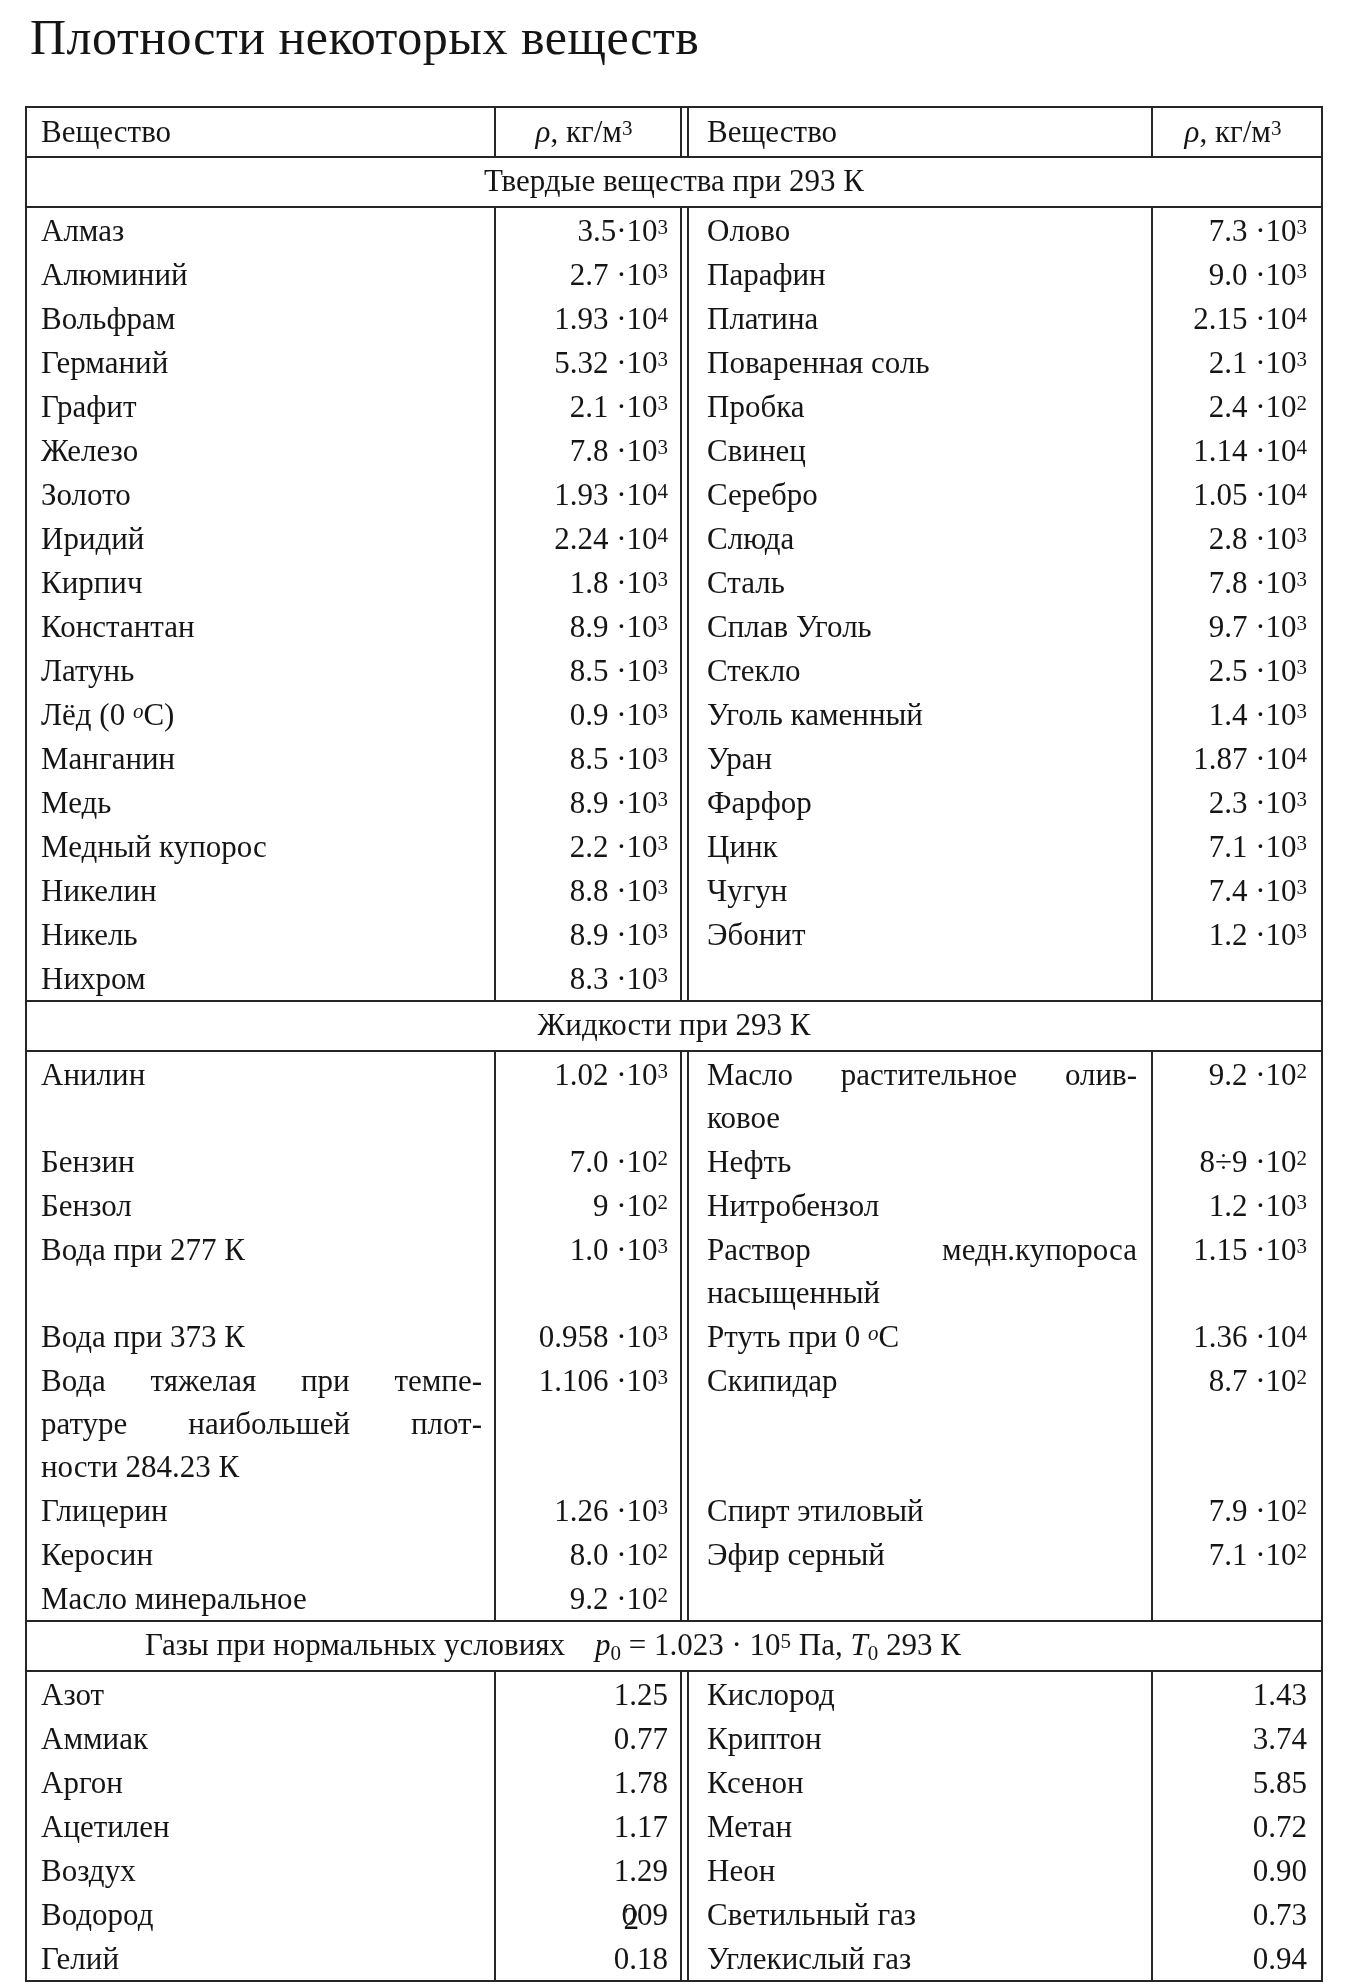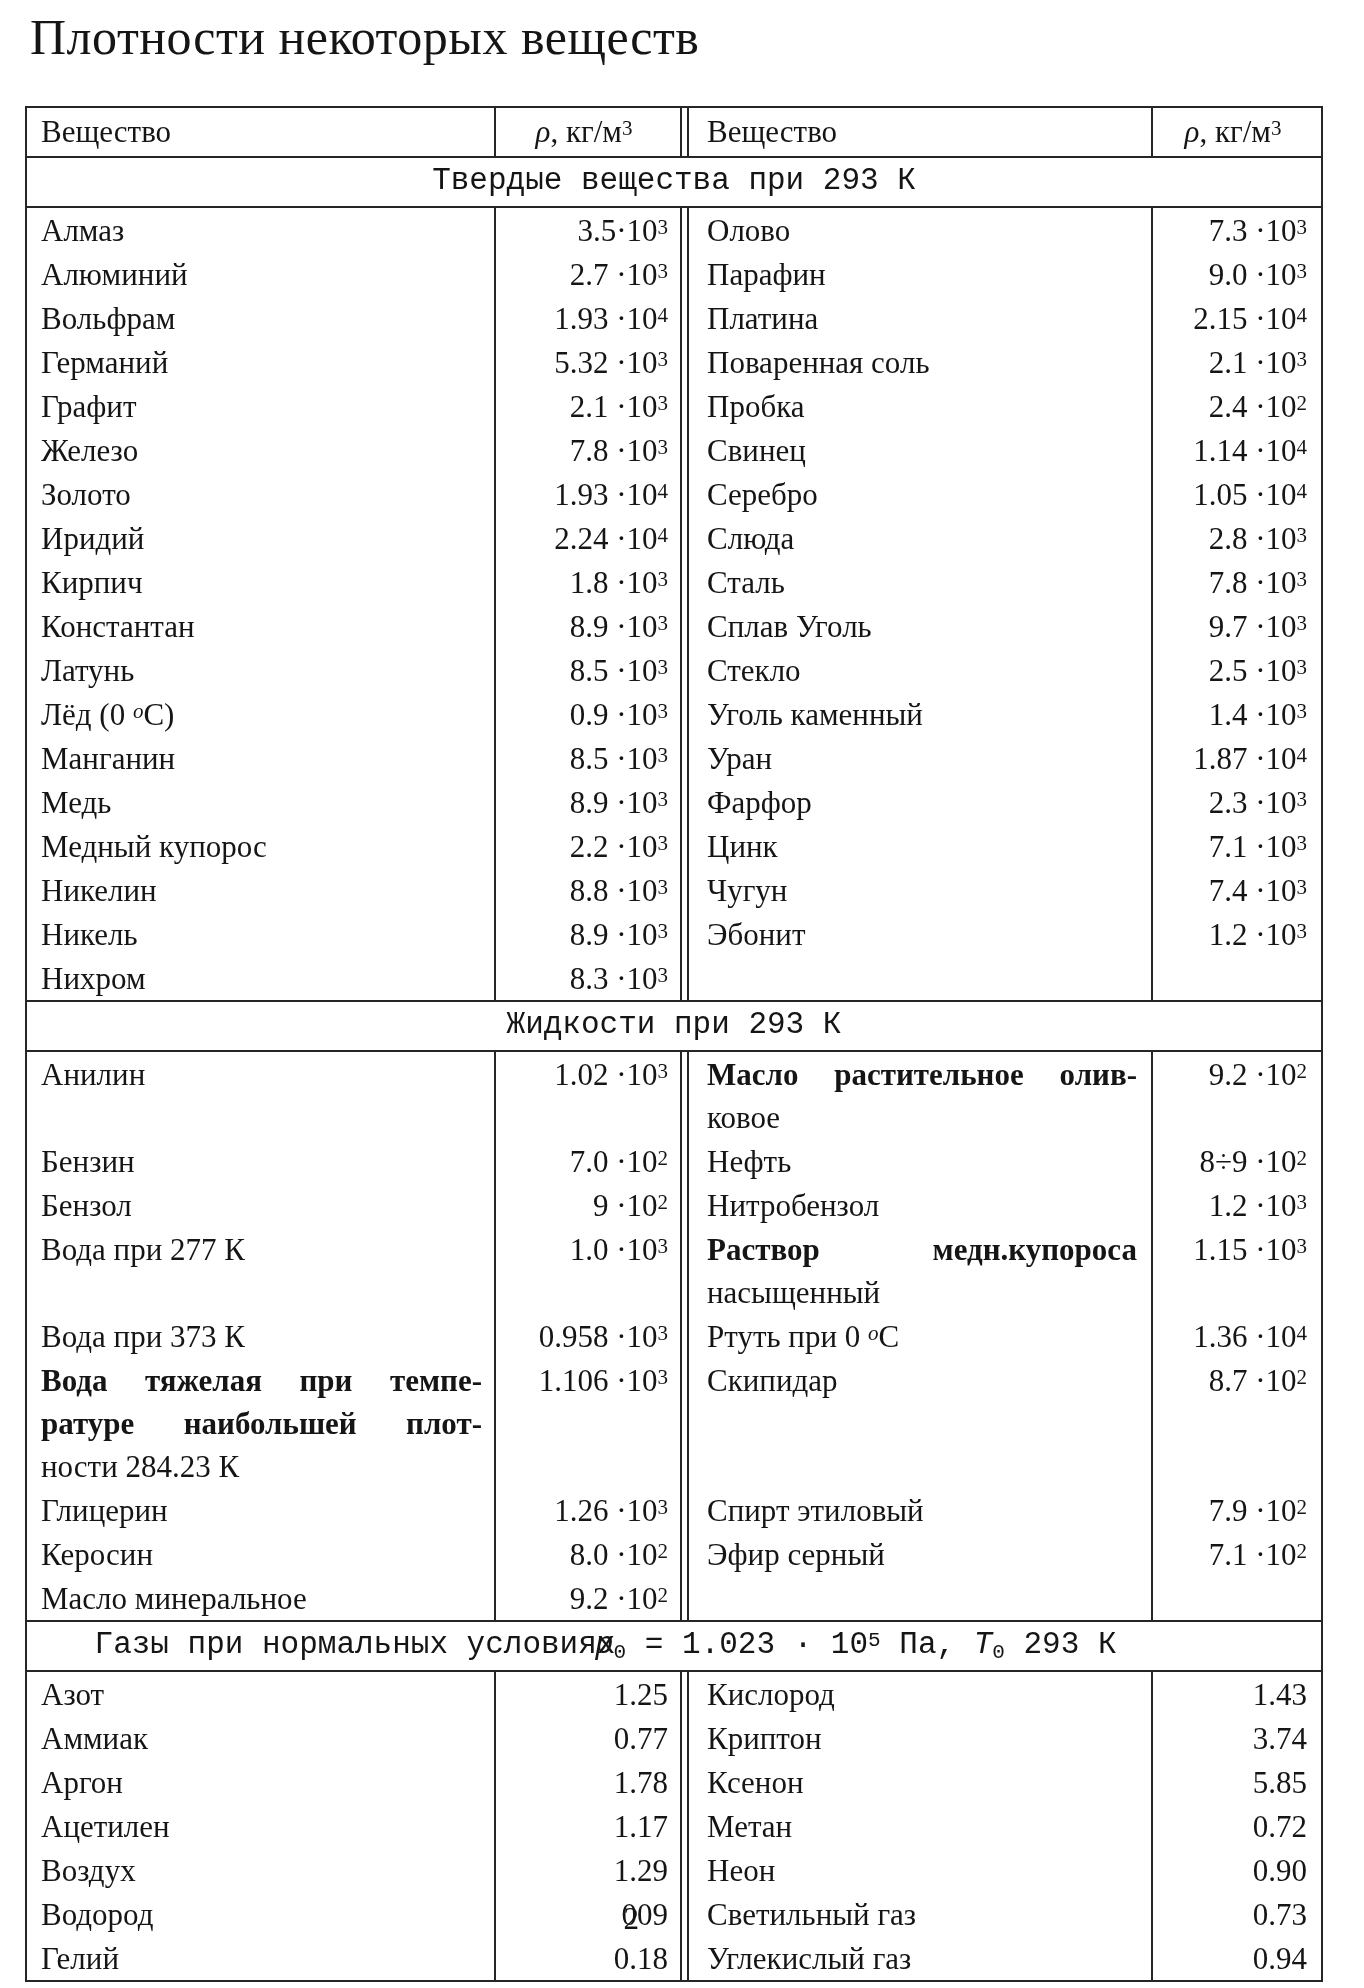--- a/index.html
+++ b/index.html
@@ -23,25 +23,25 @@
   .drow .c{min-height:44px;padding-top:1px;}
   .nl{width:469px;border-right:2px solid #262626;padding-left:14px;padding-right:12px;text-align:justify;}
   .vl{width:186px;border-right:2px solid #262626;text-align:right;padding-right:12px;}
   .sep{width:7px;border-right:2px solid #262626;}
   .nr{width:464px;border-right:2px solid #262626;padding-left:18px;padding-right:14px;text-align:justify;}
   .vr{flex:1;text-align:right;padding-right:14px;}
   .thead .c{height:48px;line-height:48px;font-size:31px;}
   .thv{text-align:center !important;padding-right:8px !important;}
   .shdr{
     position:relative;border-top:2px solid #262626;border-bottom:2px solid #262626;
-    height:48px;line-height:46px;font-size:31px;text-align:center;font-family:Liberation Mono, monospace;
+    height:48px;line-height:46px;font-size:31px;text-align:center;
   }
   .shl{position:absolute;left:0;top:0;width:656px;text-align:center;}
   .shr{position:absolute;left:568px;top:0;text-align:left;white-space:nowrap;}
-  .jl{text-align:justify;text-align-last:justify;font-weight:bold;}
+  .jl{text-align:justify;text-align-last:justify;}
   sup{font-size:21px;line-height:0;vertical-align:7px;}
   sub{font-size:21px;line-height:0;vertical-align:-5px;}
   i{font-style:italic;}
   .ov{position:relative;}
   .ov2{position:absolute;left:2px;top:0;}
 </style>
 </head>
 <body>
 
 <div class="page-title">Плотности некоторых веществ</div>

